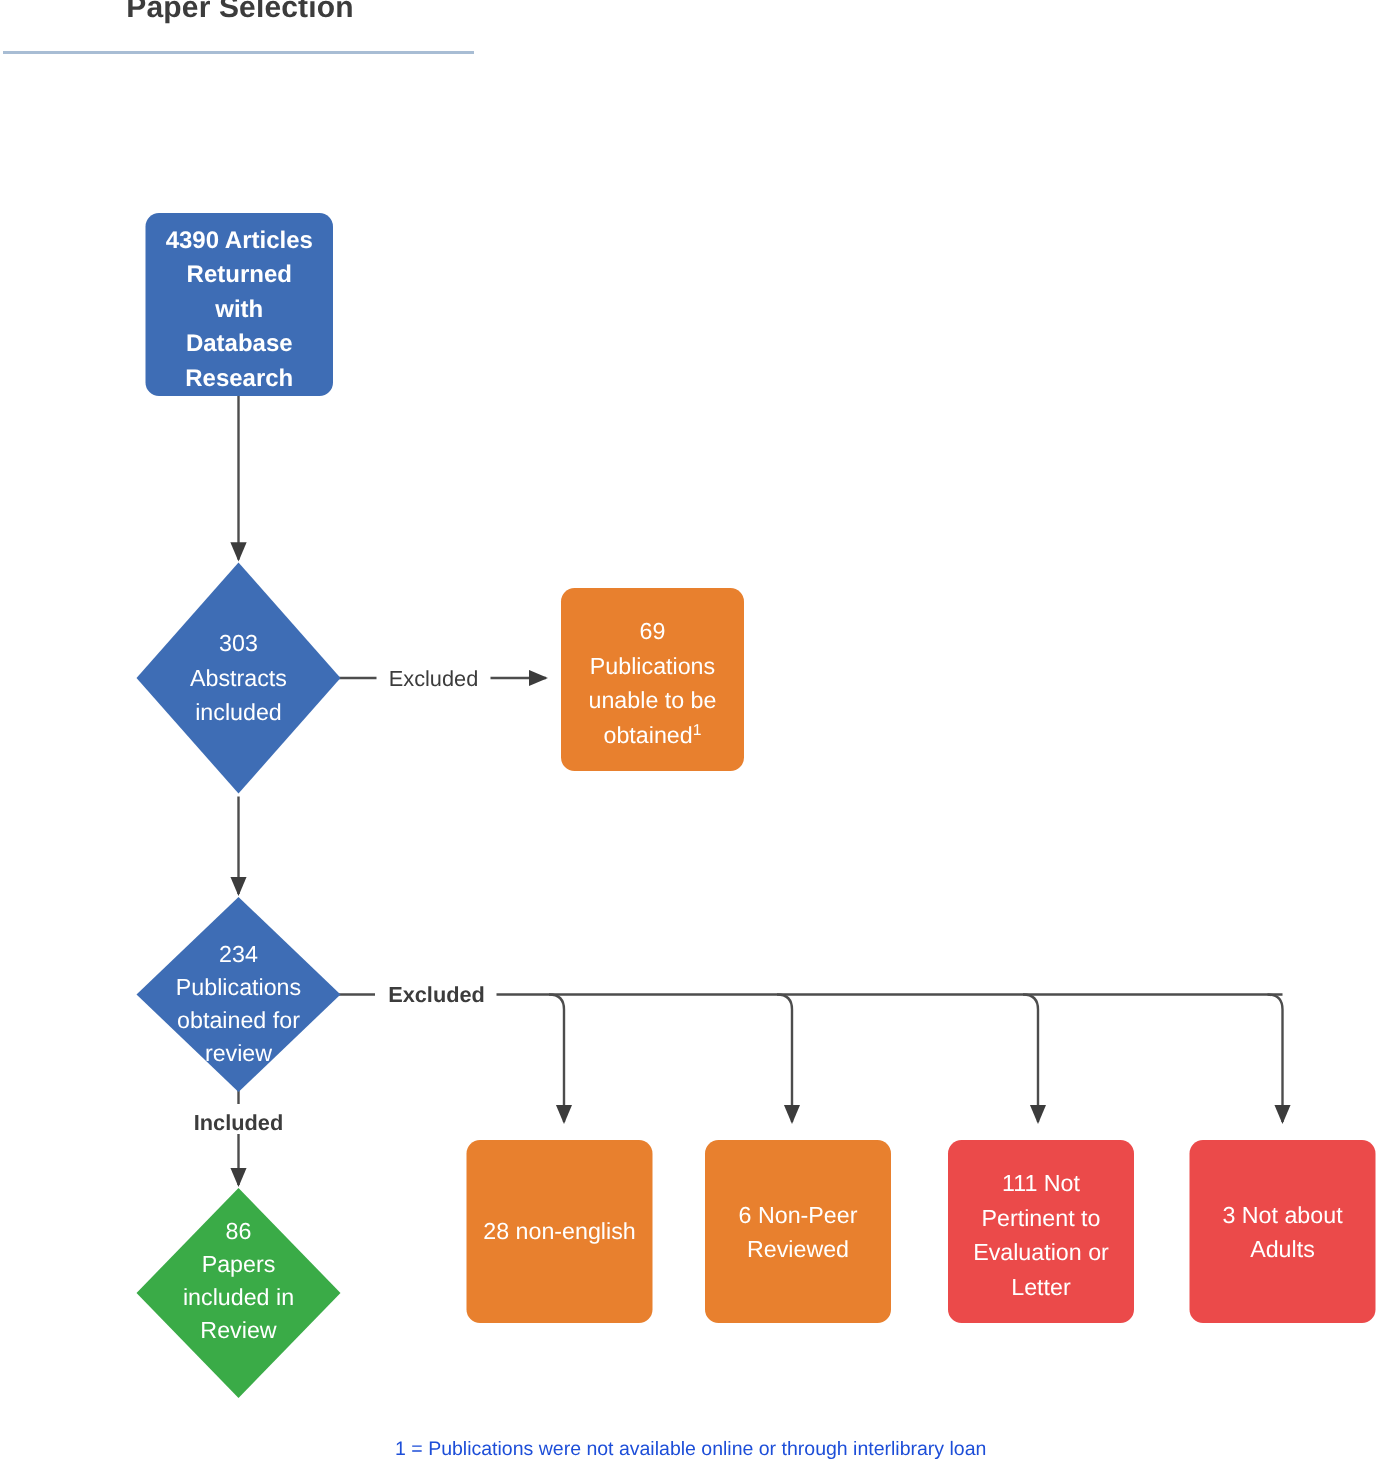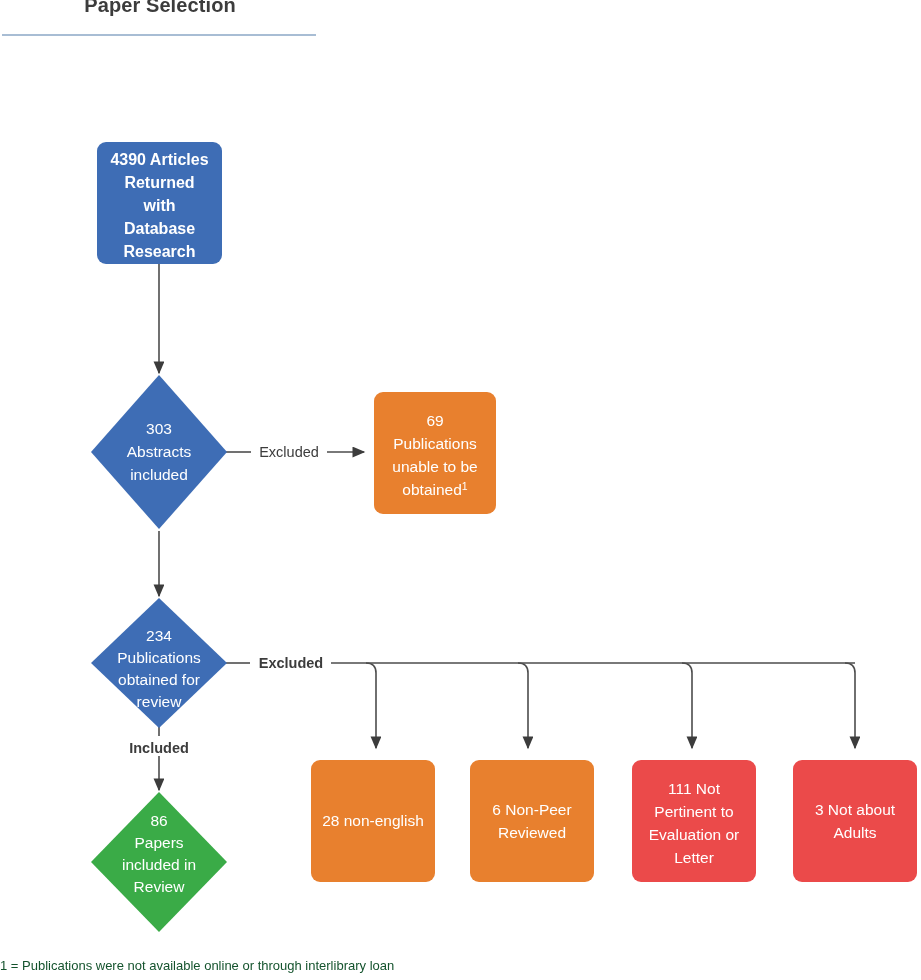--- a/index.html
+++ b/index.html
@@ -60,22 +60,23 @@
   .conn {
     stroke: #4d4d4d;
     stroke-width: 1.6;
     fill: none;
   }
   .footnote-text {
     position: absolute;
     left: 0;
     top: 958px;
     width: 921px;
+    text-align: center;
     font-size: 13px;
-    color: #14532d;
+    color: #1d4ed8;
   }
 </style>
 </head>
 <body>
 
 <div id="page-title">Paper Selection</div>
 <div id="title-rule"></div>
 
 <svg id="flow-svg" width="921" height="980" viewBox="0 0 921 980">
 

